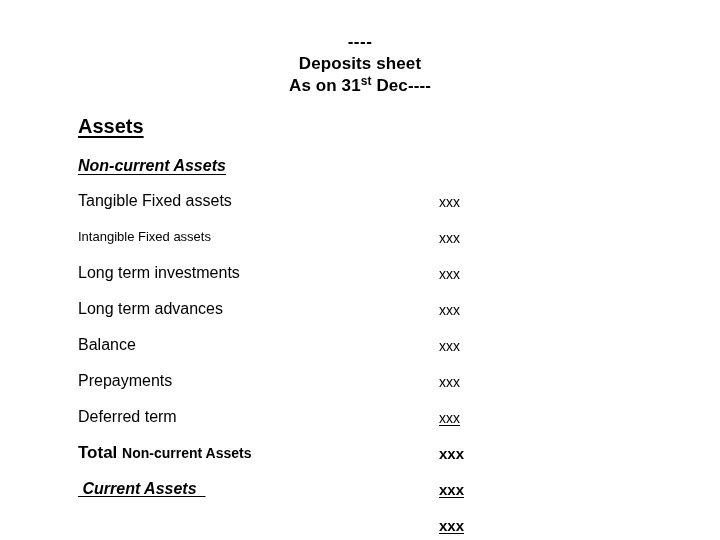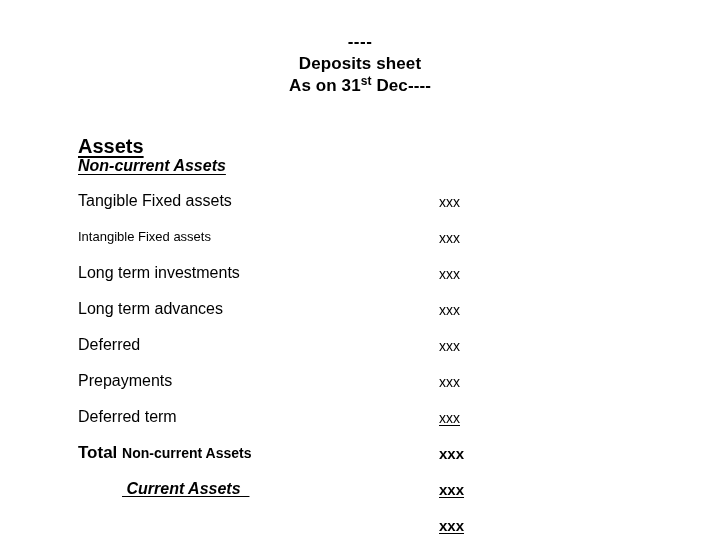--- a/index.html
+++ b/index.html
@@ -53,21 +53,20 @@
   
   .assets-heading {
     position: absolute;
     left: 78px;
     top: 113px;
     font-size: 20px;
     font-weight: bold;
     text-decoration: underline;
     text-underline-offset: 3px;
     line-height: 26px;
-    margin-top: 20px;
   }
 
   .subsection-heading {
     position: absolute;
     left: 78px;
     top: 155px;
     font-size: 16px;
     font-weight: bold;
     font-style: italic;
     text-decoration: underline;
@@ -102,21 +101,21 @@
     font-size: 14px;
     line-height: 22px;
     white-space: pre;
   }
 
   
   .sz-sm { font-size: 13px !important; }
   .sz-md { font-size: 16px !important; }
 
   .bold   { font-weight: bold; }
-  .italic { font-style: italic; margin-left: 44px; }
+  .italic { font-style: italic; }
   .uline  { text-decoration: underline; text-underline-offset: 2px; }
 
   .amount.bold { font-size: 15px !important; }
   .amount.uline { text-underline-offset: 2px; }
 
   .label .lead-big {
     font-size: 17px;
     font-weight: bold;
   }
   .label .trail-small {
@@ -155,21 +154,21 @@
       <span class="label sz-md">Long term investments</span>
       <span class="amount">xxx</span>
     </div>
 
     <div class="row">
       <span class="label sz-md">Long term advances</span>
       <span class="amount">xxx</span>
     </div>
 
     <div class="row">
-      <span class="label sz-md">Deferred</span>
+      <span class="label sz-md">Balance</span>
       <span class="amount">xxx</span>
     </div>
 
     <div class="row">
       <span class="label sz-md">Prepayments</span>
       <span class="amount">xxx</span>
     </div>
 
     <div class="row">
       <span class="label sz-md">Deferred term</span>

